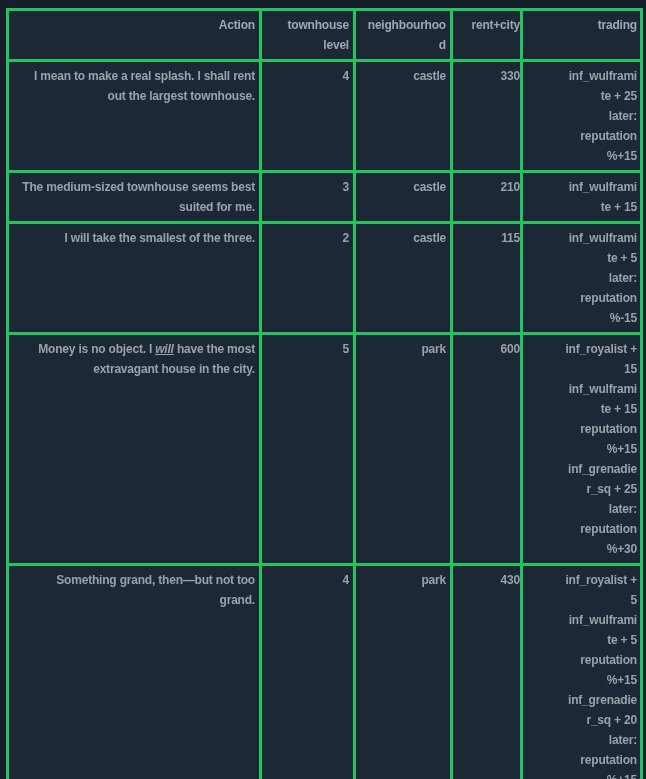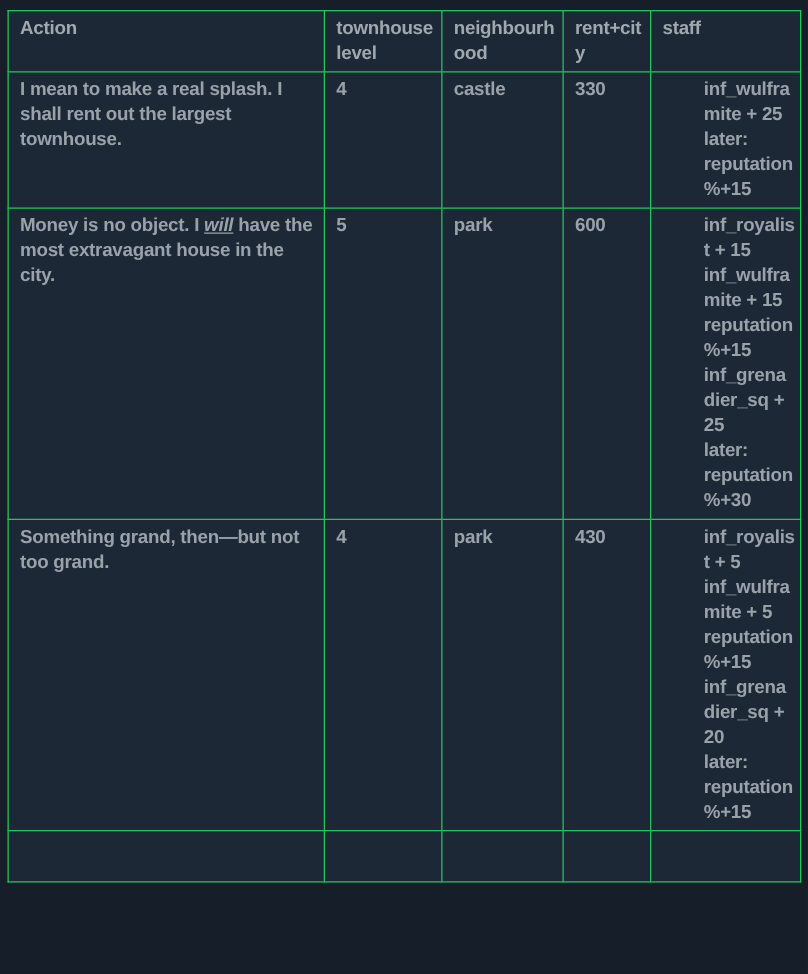--- a/index.html
+++ b/index.html
@@ -14,25 +14,25 @@
   .table-wrap {
     padding: 8px 6px 0 6px;
   }
   table.data-table {
     border-collapse: collapse;
     table-layout: fixed;
     width: 634px;
     background: #1d2836;
   }
   th, td {
-    border: 1px solid #22c55e;
+    border: 3px solid #22c55e;
     vertical-align: top;
-    text-align: left;
+    text-align: right;
     padding: 4px 4px 4px 9px;
-    font-size: 15px;
+    font-size: 12px;
     line-height: 20px;
     font-weight: 700;
     letter-spacing: -0.2px;
     color: #9aa2a9;
     word-wrap: break-word;
   }
   th { color: #a0a8af; }
   col.c0 { width: 253px; }
   col.c1 { width: 94px; }
   col.c2 { width: 97px; }
@@ -55,32 +55,51 @@
         <col class="c2">
         <col class="c3">
         <col class="c4">
     </colgroup>
     <thead>
       <tr>
           <th class="c0">Action</th>
           <th class="c1">townhouse level</th>
           <th class="c2">neighbourhood</th>
           <th class="c3">rent+city</th>
-          <th class="c4">staff</th>
+          <th class="c4">trading</th>
         </tr>
     </thead>
     <tbody>
         <tr>
           <td class="c0">I mean to make a real splash. I shall rent out the largest townhouse.</td>
           <td class="c1">4</td>
           <td class="c2">castle</td>
           <td class="c3">330</td>
           <td class="c4">
             <span class="result-line">inf_wulframite + 25</span>
             <span class="result-line">later: reputation %+15</span>
+          </td>
+        </tr>
+        <tr>
+          <td class="c0">The medium-sized townhouse seems best suited for me.</td>
+          <td class="c1">3</td>
+          <td class="c2">castle</td>
+          <td class="c3">210</td>
+          <td class="c4">
+            <span class="result-line">inf_wulframite + 15</span>
+          </td>
+        </tr>
+        <tr>
+          <td class="c0">I will take the smallest of the three.</td>
+          <td class="c1">2</td>
+          <td class="c2">castle</td>
+          <td class="c3">115</td>
+          <td class="c4">
+            <span class="result-line">inf_wulframite + 5</span>
+            <span class="result-line">later: reputation %-15</span>
           </td>
         </tr>
         <tr>
           <td class="c0"><span>Money is no object. I </span><em>will</em><span> have the most extravagant house in the city.</span></td>
           <td class="c1">5</td>
           <td class="c2">park</td>
           <td class="c3">600</td>
           <td class="c4">
             <span class="result-line">inf_royalist + 15</span>
             <span class="result-line">inf_wulframite + 15</span>

